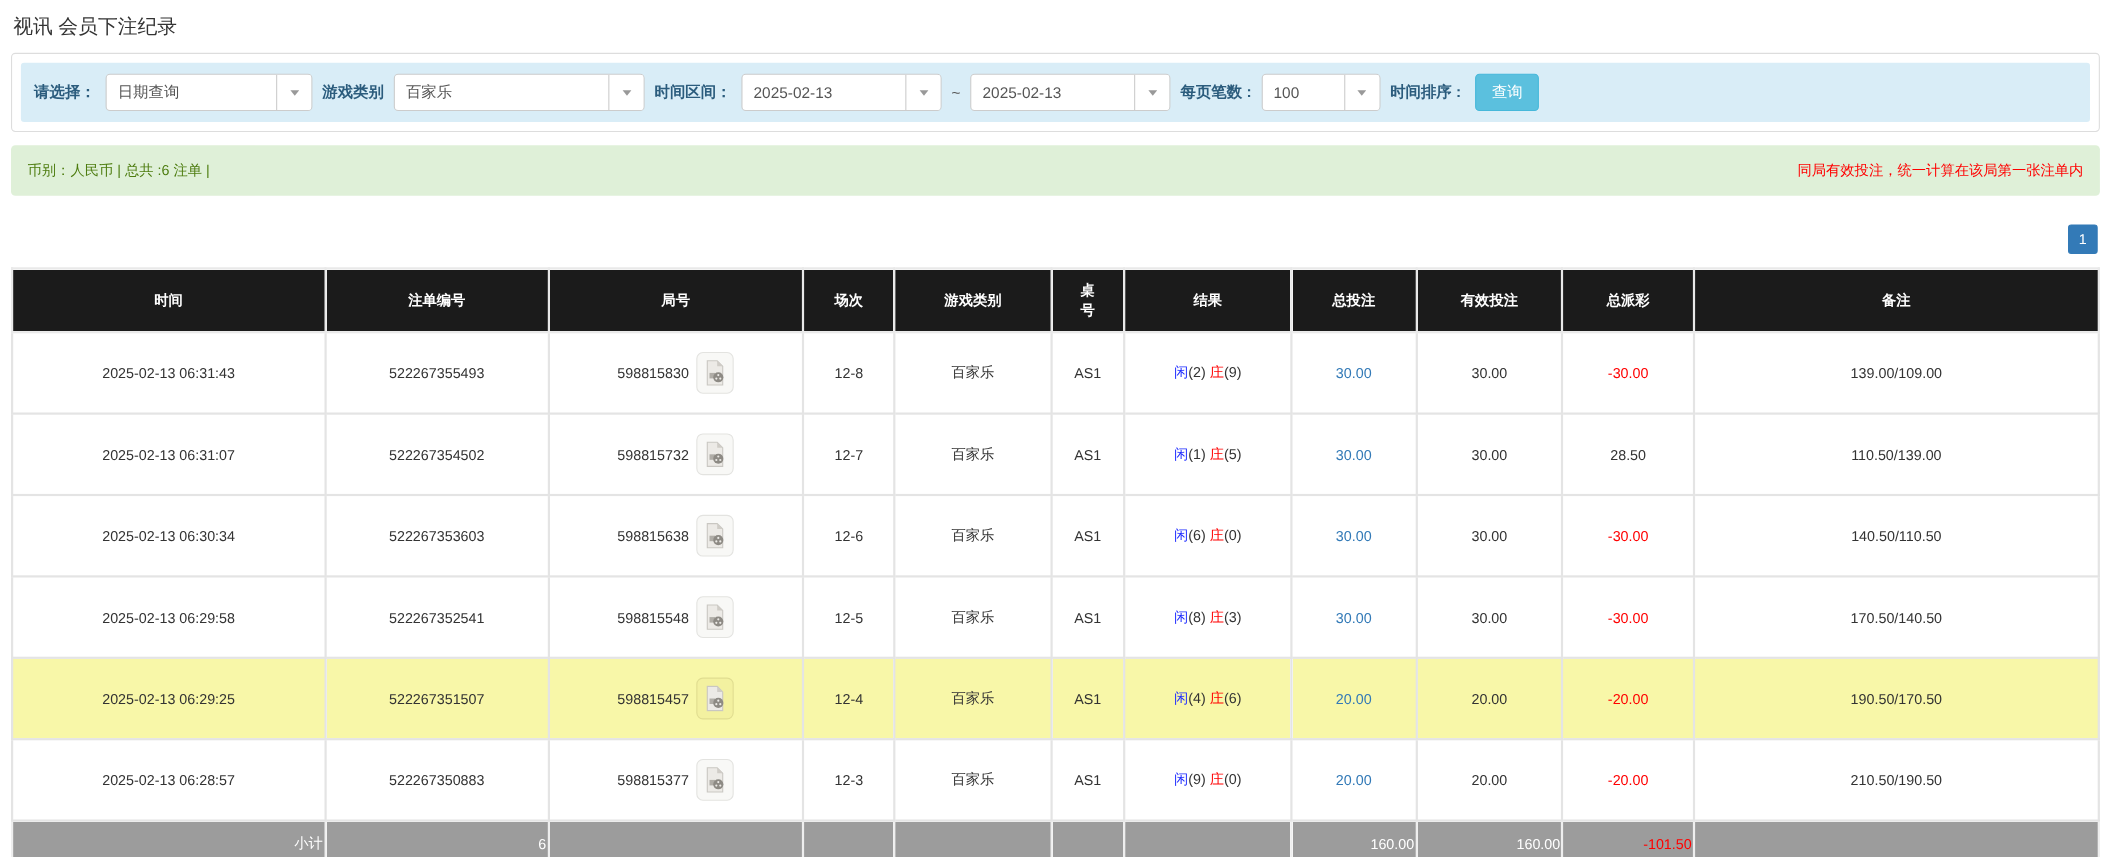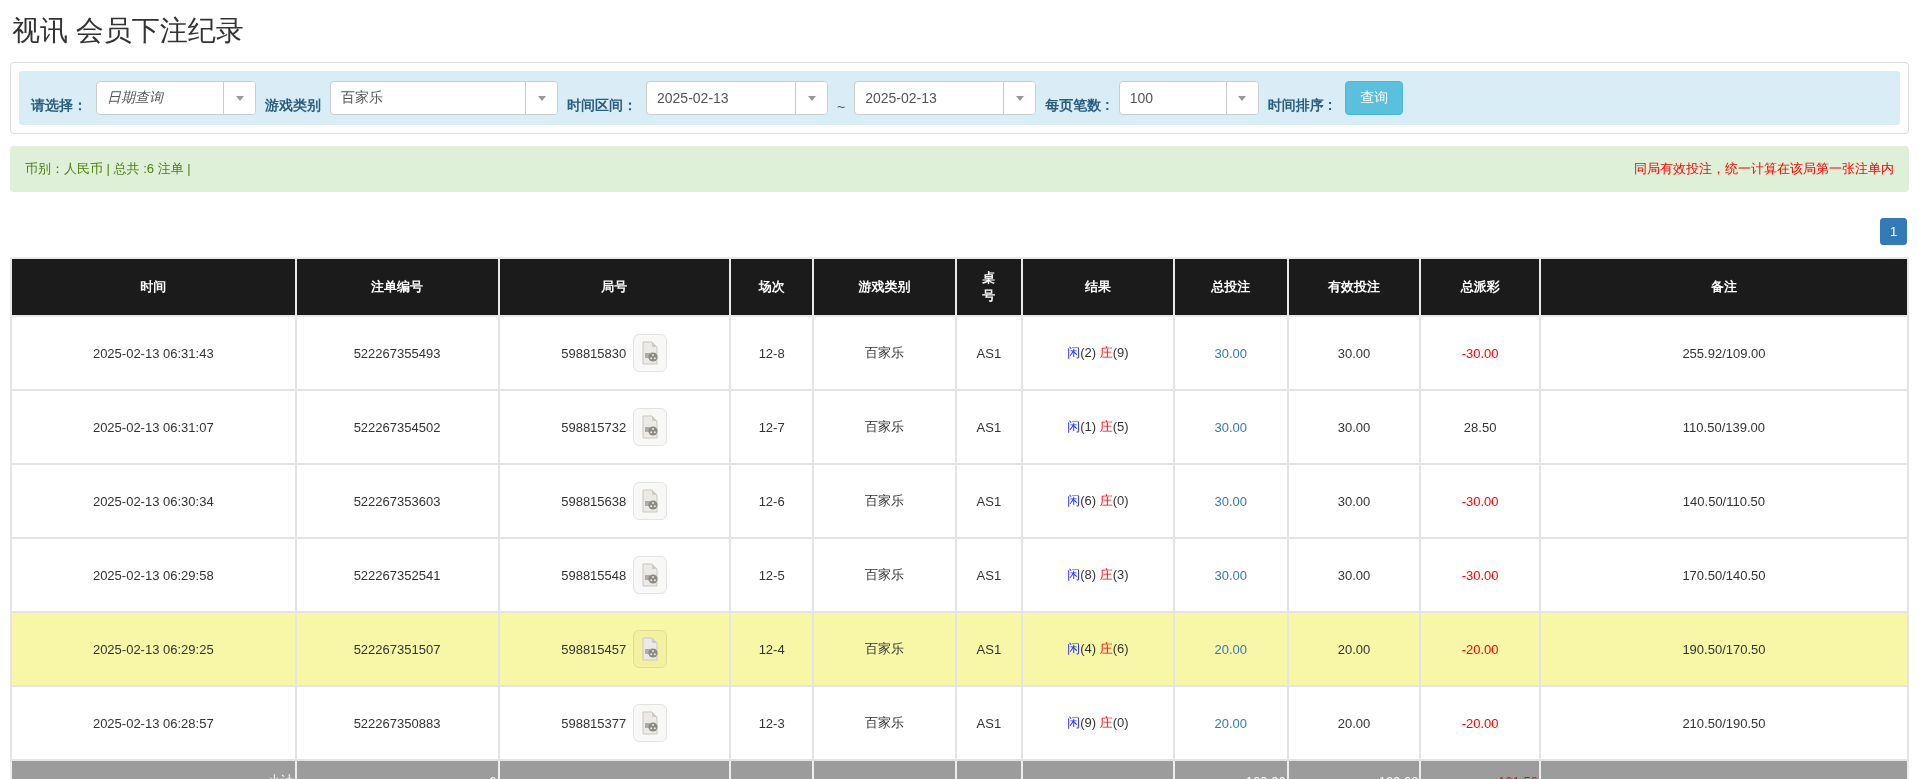--- a/index.html
+++ b/index.html
@@ -2,38 +2,38 @@
 <html><head>
 <meta charset="utf-8">
 <style>
   * { box-sizing: border-box; margin: 0; padding: 0; }
   html, body { background: #fff; }
   body {
     width: 1919px; height: 779px; overflow: hidden;
     font-family: "Liberation Sans", "DejaVu Sans", sans-serif;
     color: #333; padding: 10px 10px 0 10px;
   }
-  .page-title { font-size: 28px; font-weight: 400; color: #333; margin: 2px 0 12px 2px; }
+  .page-title { font-size: 18px; font-weight: 400; color: #333; margin: 2px 0 12px 2px; }
 
   
   .filter-panel { border: 1px solid #ddd; border-radius: 4px; background: #fff; padding: 8px; }
   .filter-bar {
     background: #d9edf7; border-radius: 3px; padding: 10px 12px;
-    display: flex; align-items: flex-end; gap: 9px; height: 54px;
+    display: flex; align-items: center; gap: 9px; height: 54px;
   }
   .flabel { font-size: 14px; font-weight: bold; color: #2b5c7d; white-space: nowrap; }
   .sel {
     background: #fff; border: 1px solid #ccc; border-radius: 4px; height: 34px;
     display: inline-flex; align-items: stretch; cursor: pointer; overflow: hidden;
   }
   .sel .sel-text { display: flex; align-items: center; padding: 0 10px; font-size: 14px; color: #555; flex: 1; white-space: nowrap; }
   .sel .sel-arrow { width: 32px; border-left: 1px solid #ccc; display: flex; align-items: center; justify-content: center; background: #fff; }
   .caret { width: 0; height: 0; border-left: 4px solid transparent; border-right: 4px solid transparent; border-top: 5px solid #999; }
-  .w-query { width: 160px; font-style: italic; } .w-game { width: 228px; } .w-date { width: 182px; }
-  .w-size { width: 140px; } .w-sort { width: 215px; }
+  .w-query { width: 188px; } .w-game { width: 228px; } .w-date { width: 182px; }
+  .w-size { width: 108px; } .w-sort { width: 215px; }
   .tilde { font-size: 14px; color: #555; }
   .search-btn {
     background: #5bc0de; color: #fff; border: 1px solid #46b8da; border-radius: 4px;
     font-size: 14px; height: 34px; padding: 0 14px; cursor: pointer; margin-left: 4px;
     font-family: inherit;
   }
 
   
   .summary-bar {
     margin-top: 12px; background: #dff0d8; border-radius: 4px;
@@ -180,21 +180,21 @@
               </svg>
             </span>
           </span></td>
       <td>12-8</td>
       <td>百家乐</td>
       <td>AS1</td>
       <td><span class="r-player">闲</span><span class="r-num">(2)</span> <span class="r-banker">庄</span><span class="r-num">(9)</span></td>
       <td><a class="bet-link">30.00</a></td>
       <td>30.00</td>
       <td class="js-sign neg">-30.00</td>
-      <td>255.92/109.00</td>
+      <td>139.00/109.00</td>
     </tr>
 
     <tr>
       <td>2025-02-13 06:31:07</td>
       <td>522267354502</td>
       <td><span class="round-wrap">
             <span>598815732</span>
             <span class="video-btn">
               <svg width="20" height="24" viewBox="0 0 20 24">
                 <path d="M3 1h9l5 5v17H3z" fill="#eceae6" stroke="#c9c7c2"></path>

